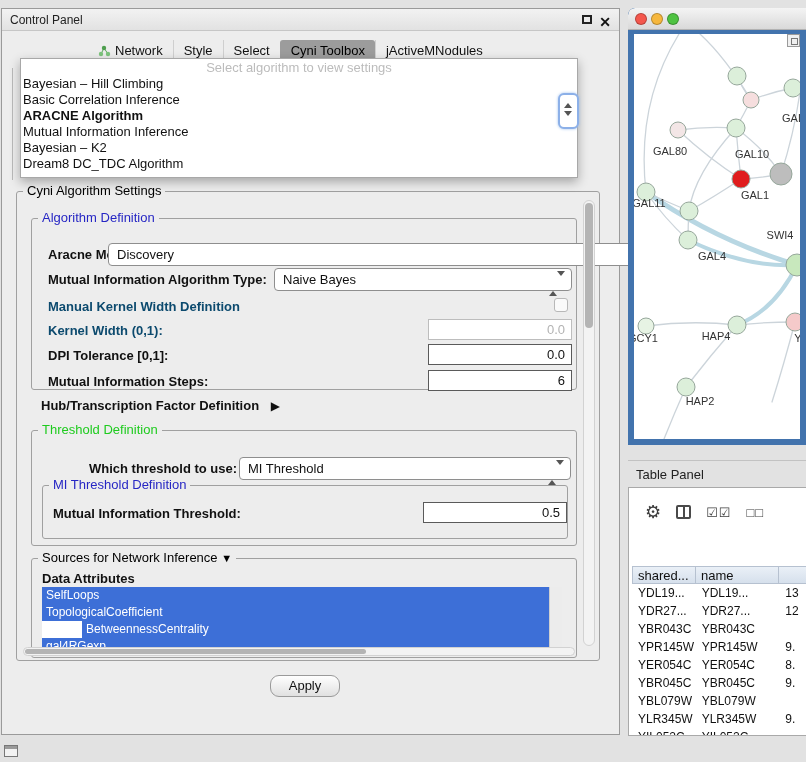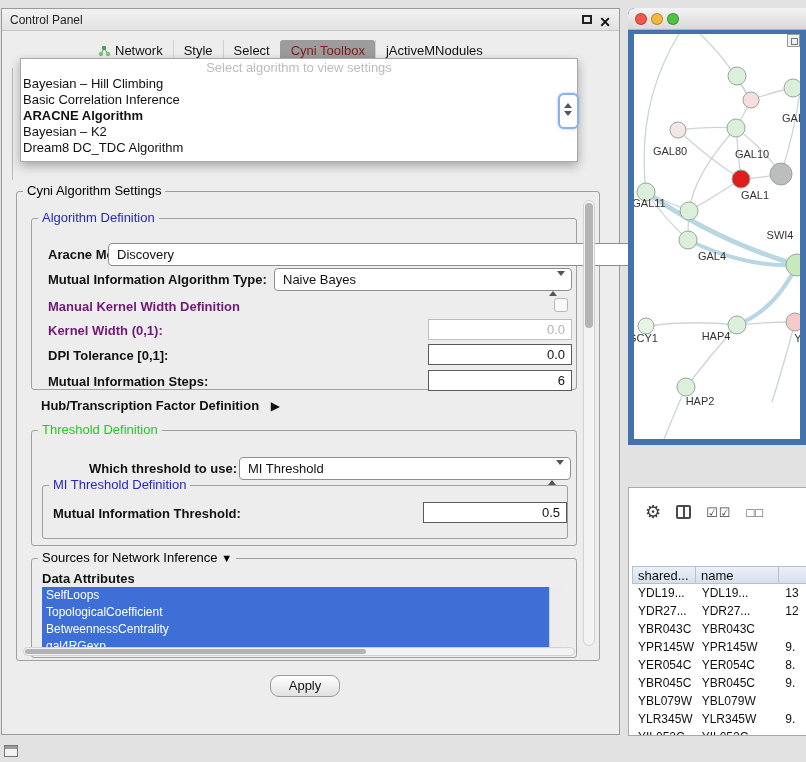--- a/index.html
+++ b/index.html
@@ -11,21 +11,21 @@
   .cp { position:absolute; left:1px; top:8px; width:619px; height:727px;
         background:#ededed; border:1px solid #9a9a9a; }
   .cp-title { height:22px; line-height:22px; padding-left:8px; font-size:12px; color:#222;
               background:linear-gradient(#f2f2f2,#e2e2e2); border-bottom:1px solid #c6c6c6; }
   .wb-float { position:absolute; right:27px; top:6px; width:10px; height:9px; border:2px solid #222; background:transparent; }
   .wb-close { position:absolute; right:8px; top:2px; font-size:14px; font-weight:bold; color:#111; cursor:default; }
 
   .cp-tabs { position:absolute; top:30px; left:86px; height:23px; display:flex; align-items:center; font-size:13px; }
   .cp-tab { padding:3px 10px; display:flex; align-items:center; gap:4px; border-left:1px solid #cfcfcf; white-space:nowrap; }
   .cp-tab:first-child { border-left:none; }
-  .cp-tab.sel { background:#9c9c9c; color:#7f1d1d; border-radius:3px; border-left-color:transparent; }
+  .cp-tab.sel { background:#9c9c9c; color:#000000; border-radius:3px; border-left-color:transparent; }
 
   
   .dd { position:absolute; left:18px; top:49px; width:558px; background:#fff;
         border:1px solid #a8a8a8; box-shadow:0 4px 10px rgba(0,0,0,.3); z-index:5; padding-bottom:5px; }
   .dd-ph { text-align:center; color:#bcbcbc; font-size:13px; height:17px; line-height:17px; }
   .dd-item { height:16px; line-height:16px; font-size:13px; padding-left:2px; }
   .dd-item.sel { font-weight:bold; }
   .combo-ghost { position:absolute; left:556px; top:84px; width:21px; height:36px; background:#fff;
                  border:2px solid #8cb0e8; border-radius:6px; z-index:6; box-shadow:0 0 3px #9fc0ef; }
   .ghost-line { position:absolute; left:10px; top:59px; width:1px; height:112px; background:#b9b9b9; }
@@ -44,21 +44,21 @@
   .hsb { position:absolute; left:6px; right:24px; bottom:4px; height:9px; background:#f3f3f3;
          border:1px solid #d2d2d2; border-radius:5px; }
   .hsb-thumb { position:absolute; left:1px; top:1px; width:62%; height:5px; background:#b4b4b4; border-radius:4px; }
 
   .fs-algo { left:14px; top:26px; width:546px; height:172px; }
   .fs-threshold { left:14px; top:238px; width:546px; height:116px; }
   .fs-mi { left:10px; top:54px; width:526px; height:54px; }
   .fs-sources { left:14px; top:366px; width:546px; height:100px; }
 
   .lbl { position:absolute; font-size:13px; font-weight:bold; color:#111; white-space:nowrap; }
-  .lbl.dis { color:#701a75; }
+  .lbl.dis { color:#0c4a6e; }
 
   .combo { position:absolute; height:23px; background:#fff; border:1px solid #8e8e8e; border-radius:4px;
            font-size:13px; line-height:21px; padding-left:8px; }
   .arrows { position:absolute; right:6px; top:4px; }
   .arr-up { width:0; height:0; border-left:4px solid transparent; border-right:4px solid transparent;
             border-bottom:5px solid #555; margin-bottom:3px; }
   .arr-dn { width:0; height:0; border-left:4px solid transparent; border-right:4px solid transparent;
             border-top:5px solid #555; }
 
   .field { position:absolute; height:21px; background:#fff; border:1px solid #5a5a5a;
@@ -159,20 +159,21 @@
       </span>
     </div>
 
     <div class="ghost-line"></div>
 
     <div class="dd">
       <div class="dd-ph">Select algorithm to view settings</div>
       <div class="dd-item">Bayesian – Hill Climbing</div>
       <div class="dd-item">Basic Correlation Inference</div>
       <div class="dd-item sel">ARACNE Algorithm</div>
+      <div class="dd-item">Mutual Information Inference</div>
       <div class="dd-item">Bayesian – K2</div>
       <div class="dd-item">Dream8 DC_TDC Algorithm</div>
     </div>
     <div class="combo-ghost">
       <span class="arrows" style="top:8px;right:5px;">
         <span class="arr-up" style="display:block;"></span>
           <span class="arr-dn" style="display:block;"></span>
       </span>
     </div>
 
@@ -231,21 +232,21 @@
       <div class="fs fs-sources">
         <span class="leg">
           <span>Sources for Network Inference</span>
           <span style="font-size:11px;">▼</span>
         </span>
         <span class="src-sub">Data Attributes</span>
         <div class="src-list">
           <div class="src-rows">
             <div class="src-item" style="background: rgb(61, 111, 215);">SelfLoops</div>
             <div class="src-item" style="background: rgb(61, 111, 215);">TopologicalCoefficient</div>
-            <div class="src-item" style="background: rgb(61, 111, 215);">BetweennessCentrality</div>
+            <div class="src-item" style="background: rgb(61, 111, 215); margin-left: 40px;">BetweennessCentrality</div>
             <div class="src-item" style="background: rgb(61, 111, 215);">gal4RGexp</div>
           </div>
           <div class="src-sb"></div>
         </div>
       </div>
 
       <div class="vsb">
         <div class="vsb-thumb"></div>
       </div>
       <div class="hsb">
@@ -315,20 +316,21 @@
           <circle cx="12" cy="292" r="8" fill="#e7f3e4" stroke="#96a79b" stroke-width="1"></circle>
           <text x="9" y="308" text-anchor="middle" font-size="11" fill="#333">GCY1</text>
           <circle cx="52" cy="353" r="9" fill="#dcefda" stroke="#96a79b" stroke-width="1"></circle>
           <text x="66" y="371" text-anchor="middle" font-size="11" fill="#333">HAP2</text>
         </svg>
       <div class="nw-zoom"></div>
     </div>
   </div>
 
   <div class="tp">
+    <div class="tp-title">Table Panel</div>
     <div class="tp-body">
       <div class="tp-toolbar">
         <span class="gear">⚙</span>
         <span class="col-icon"></span>
         <span class="chk-icon">☑☑</span>
         <span class="chk-icon">□□</span>
       </div>
       <div class="tbl">
         <div class="thead">
             <div class="th c0">shared...</div>

